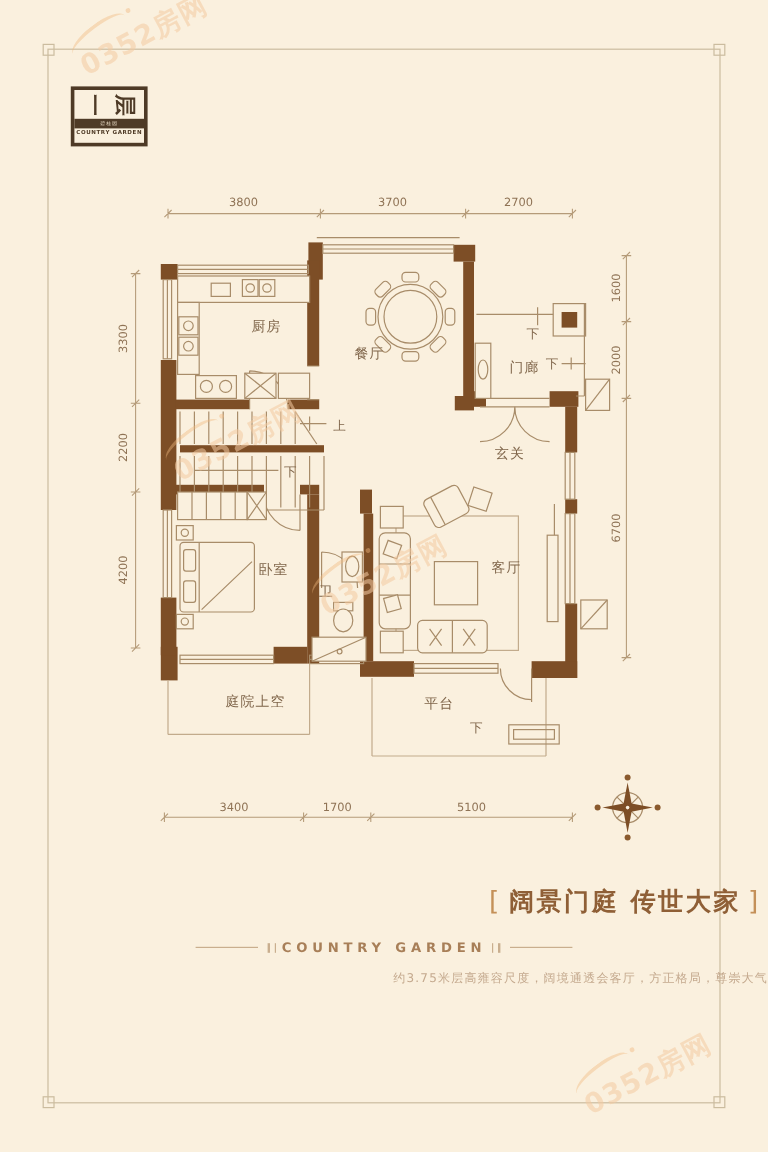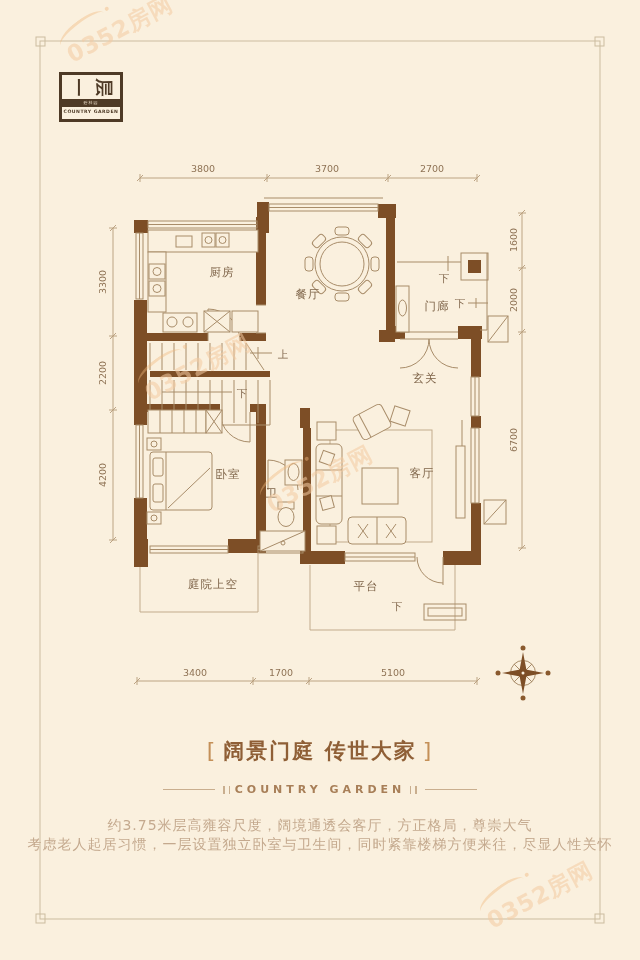--- a/index.html
+++ b/index.html
@@ -30,29 +30,29 @@
 
   
   .wm{position:absolute;transform:rotate(-28deg);color:#F4CBA2;opacity:.55;
       font-weight:bold;font-size:23px;letter-spacing:1px;white-space:nowrap;}
   .wm .swoosh{position:absolute;left:-2px;top:-12px;width:54px;height:16px;
       border-top:3px solid rgba(240,184,126,.75);border-radius:50%;transform:rotate(-9deg);}
   .wm .dot{position:absolute;left:54px;top:-11px;width:4px;height:4px;
       background:rgba(240,184,126,.8);border-radius:50%;}
 
   
-  .footer{position:absolute;left:0;top:737px;width:640px;text-align:center;}
+  .footer{position:absolute;left:0;top:737px;width:640px;text-align:right;}
   .title-row{font-size:21px;font-weight:bold;color:#8F5F36;letter-spacing:2px;}
   .title-row .br{color:#C49058;font-weight:normal;font-size:22px;margin:0 6px;}
   .sub-row{margin-top:18px;display:flex;align-items:center;justify-content:center;
            color:#A87F58;font-size:11px;letter-spacing:4px;font-weight:bold;}
   .deco-line{width:52px;border-top:1px solid #C9AE8E;margin:0 3px;}
   .cap{width:4px;height:8px;border-left:2px solid #C9AE8E;border-right:1px solid #C9AE8E;margin:0 5px;}
   .cap.flip{border-left-width:1px;border-right-width:2px;}
-  .desc{margin-top:20px;font-size:14px;line-height:19px;color:#C4A98E;letter-spacing:1px;}
+  .desc{margin-top:10px;font-size:10px;line-height:19px;color:#C4A98E;letter-spacing:1px;}
 </style>
 </head>
 <body>
 
 <div id="stage">
 
   <svg width="640" height="960" viewBox="0 0 640 960">
 
     <g>
       <rect x="40" y="41" width="560" height="878" fill="none" stroke="#CBBC9F" stroke-width="1"></rect>
@@ -320,17 +320,16 @@
     </div>
     <div class="sub-row">
       <div class="deco-line"></div>
       <div class="cap"></div>
       <span>COUNTRY GARDEN</span>
       <div class="cap flip"></div>
       <div class="deco-line"></div>
     </div>
     <div class="desc">
       <div>约3.75米层高雍容尺度，阔境通透会客厅，方正格局，尊崇大气</div>
-      <div>考虑老人起居习惯，一层设置独立卧室与卫生间，同时紧靠楼梯方便来往，尽显人性关怀</div>
     </div>
   </div>
 
 </div>
 
 </body></html>

